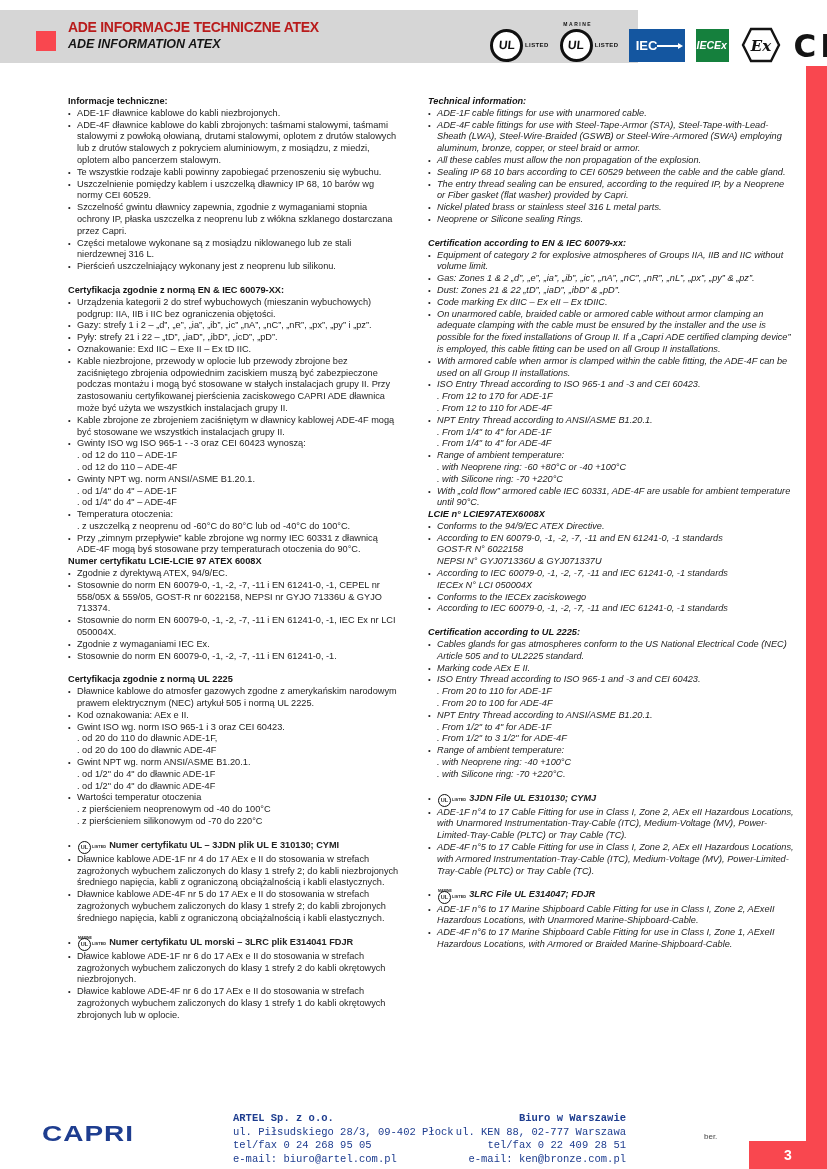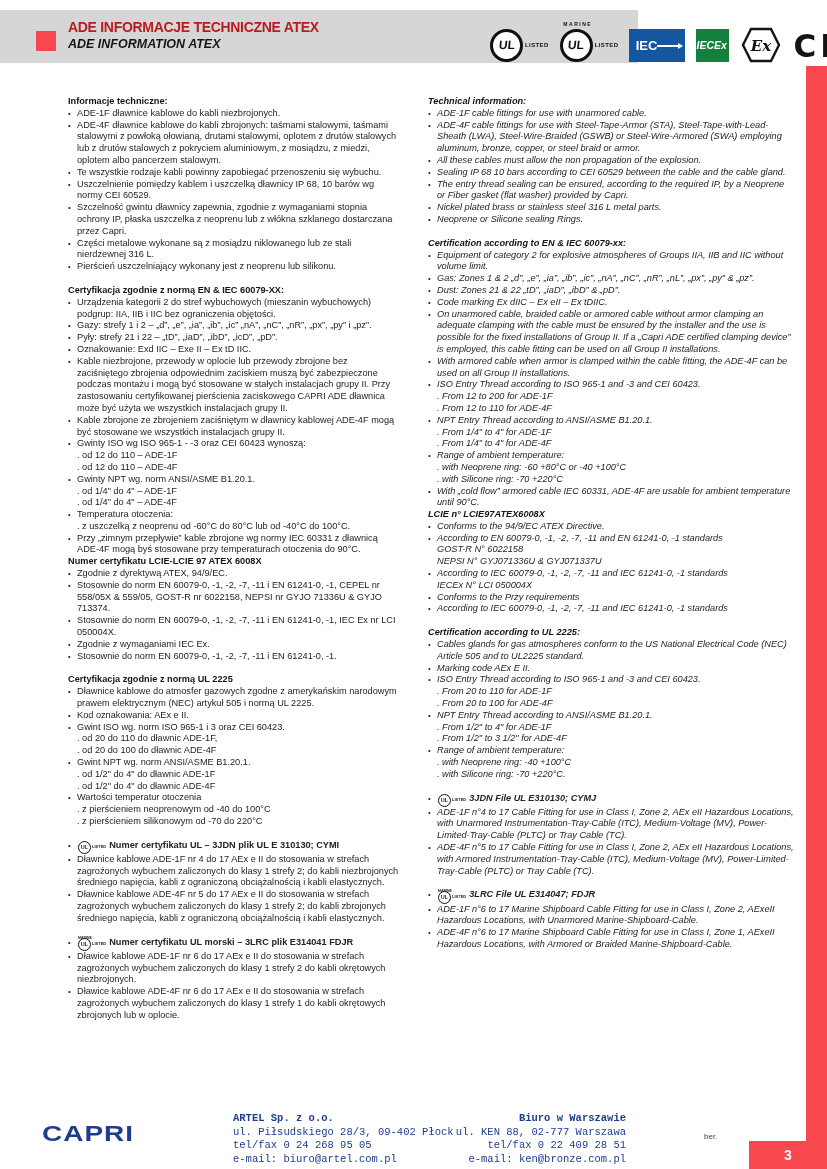--- a/index.html
+++ b/index.html
@@ -189,39 +189,39 @@
       </section>
       <section class="sec gap">
         <div class="heading">Certification according to EN &amp; IEC 60079-xx:</div>
         <div class="brow"><span class="dot">•</span><span class="btext">Equipment of category 2 for explosive atmospheres of Groups IIA, IIB and IIC without volume limit.</span></div>
         <div class="brow"><span class="dot">•</span><span class="btext">Gas: Zones 1 &amp; 2 „d”, „e”, „ia”, „ib”, „ic”, „nA”, „nC”, „nR”, „nL”, „px”, „py” &amp; „pz”.</span></div>
         <div class="brow"><span class="dot">•</span><span class="btext">Dust: Zones 21 &amp; 22 „tD”, „iaD”, „ibD” &amp; „pD”.</span></div>
         <div class="brow"><span class="dot">•</span><span class="btext">Code marking Ex dIIC – Ex eII – Ex tDIIC.</span></div>
         <div class="brow"><span class="dot">•</span><span class="btext">On unarmored cable, braided cable or armored cable without armor clamping an adequate clamping with the cable must be ensured by the installer and the use is possible for the fixed installations of Group II. If a „Capri ADE certified clamping device” is employed, this cable fitting can be used on all Group II installations.</span></div>
         <div class="brow"><span class="dot">•</span><span class="btext">With armored cable when armor is clamped within the cable fitting, the ADE-4F can be used on all Group II installations.</span></div>
         <div class="brow"><span class="dot">•</span><span class="btext">ISO Entry Thread according to ISO 965-1 and -3 and CEI 60423.</span></div>
-        <div class="subline">. From 12 to 200 for ADE-1F</div>
+        <div class="subline">. From 12 to 170 for ADE-1F</div>
         <div class="subline">. From 12 to 110 for ADE-4F</div>
         <div class="brow"><span class="dot">•</span><span class="btext">NPT Entry Thread according to ANSI/ASME B1.20.1.</span></div>
         <div class="subline">. From 1/4" to 4" for ADE-1F</div>
         <div class="subline">. From 1/4" to 4" for ADE-4F</div>
         <div class="brow"><span class="dot">•</span><span class="btext">Range of ambient temperature:</span></div>
         <div class="subline">. with Neoprene ring: -60 +80°C or -40 +100°C</div>
         <div class="subline">. with Silicone ring: -70 +220°C</div>
         <div class="brow"><span class="dot">•</span><span class="btext">With „cold flow” armored cable IEC 60331, ADE-4F are usable for ambient temperature until 90°C.</span></div>
       </section>
       <section class="sec">
         <div class="heading">LCIE n° LCIE97ATEX6008X</div>
         <div class="brow"><span class="dot">•</span><span class="btext">Conforms to the 94/9/EC ATEX Directive.</span></div>
         <div class="brow"><span class="dot">•</span><span class="btext">According to EN 60079-0, -1, -2, -7, -11 and EN 61241-0, -1 standards</span></div>
         <div class="subline">GOST-R N° 6022158</div>
         <div class="subline">NEPSI N° GYJ071336U &amp; GYJ071337U</div>
         <div class="brow"><span class="dot">•</span><span class="btext">According to IEC 60079-0, -1, -2, -7, -11 and IEC 61241-0, -1 standards</span></div>
         <div class="subline">IECEx N° LCI 050004X</div>
-        <div class="brow"><span class="dot">•</span><span class="btext">Conforms to the Przy requirements</span></div>
+        <div class="brow"><span class="dot">•</span><span class="btext">Conforms to the IECEx zaciskowego</span></div>
         <div class="brow"><span class="dot">•</span><span class="btext">According to IEC 60079-0, -1, -2, -7, -11 and IEC 61241-0, -1 standards</span></div>
       </section>
       <section class="sec gap">
         <div class="heading">Certification according to UL 2225:</div>
         <div class="brow"><span class="dot">•</span><span class="btext">Cables glands for gas atmospheres conform to the US National Electrical Code (NEC) Article 505 and to UL2225 standard.</span></div>
         <div class="brow"><span class="dot">•</span><span class="btext">Marking code AEx E II.</span></div>
         <div class="brow"><span class="dot">•</span><span class="btext">ISO Entry Thread according to ISO 965-1 and -3 and CEI 60423.</span></div>
         <div class="subline">. From 20 to 110 for ADE-1F</div>
         <div class="subline">. From 20 to 100 for ADE-4F</div>
         <div class="brow"><span class="dot">•</span><span class="btext">NPT Entry Thread according to ANSI/ASME B1.20.1.</span></div>

